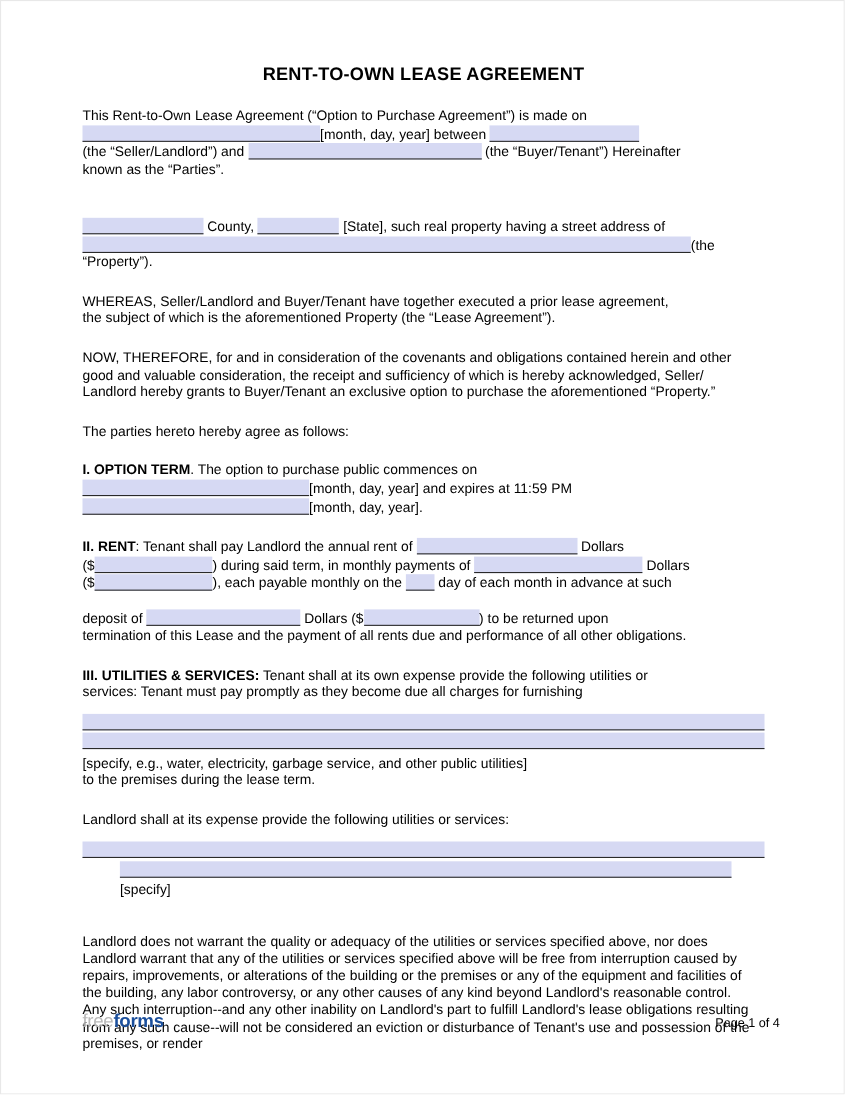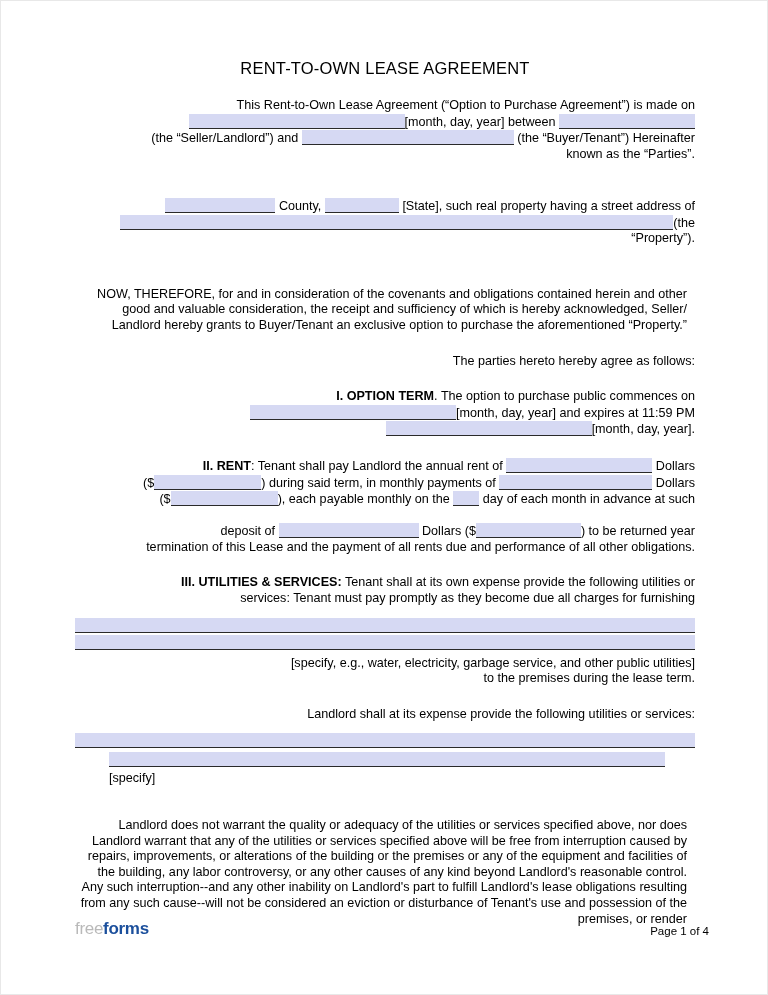--- a/index.html
+++ b/index.html
@@ -21,32 +21,32 @@
   }
   .content {
     position: absolute;
     left: 74px;
     top: 0;
     width: 620px;
   }
   .doc-title {
     text-align: center;
     font-size: 16.5px;
-    font-weight: normal;
+    font-weight: bold;
     letter-spacing: 0.2px;
     color: #000;
     margin-top: 58px;
     margin-bottom: 0;
   }
   .para {
     font-size: 12.6px;
     line-height: 15.6px;
     color: #000;
     margin: 0;
-    text-align: right;
+    text-align: left;
   }
   .gap-lg { height: 20px; }
   .gap-sm { height: 11px; }
   .gap-xs { height: 6px; }
 
   
   .blank {
     display: inline-block;
     background: #d6d9f3;
     border-bottom: 1.2px solid #2a2a2a;
@@ -119,20 +119,24 @@
       <br>
       <span class="blank" style="width:110px"></span>
       <span>County,</span>
       <span class="blank" style="width:74px"></span>
       <span>[State], such real property having a street address of</span><br>
       <span class="blank" style="width:553px"></span><span>(the “Property”).</span>
     </div>
 
     <div class="gap-lg"></div>
 
+    <div class="para">
+      <span>WHEREAS, Seller/Landlord and Buyer/Tenant have together executed a prior lease agreement,</span><br>
+      <span>the subject of which is the aforementioned Property (the “Lease Agreement”).</span>
+    </div>
 
     <div class="gap-lg"></div>
 
     <div class="para" style="width:612px">NOW, THEREFORE, for and in consideration of the covenants and obligations contained herein and other good and valuable consideration, the receipt and sufficiency of which is hereby acknowledged, Seller/ Landlord hereby grants to Buyer/Tenant an exclusive option to purchase the aforementioned “Property.”</div>
 
     <div class="gap-lg"></div>
 
     <div class="para">The parties hereto hereby agree as follows:</div>
 
     <div class="gap-lg"></div>
@@ -149,21 +153,21 @@
       <span class="section-head">II.  RENT</span><span>: Tenant shall pay Landlord the annual rent of</span>
       <span class="blank" style="width:146px"></span>&nbsp;<span>Dollars</span><br>
       <span>($</span><span class="blank" style="width:107px"></span><span>) during said term, in monthly payments of</span>
       <span class="blank" style="width:153px"></span>&nbsp;<span>Dollars</span><br>
       <span>($</span><span class="blank" style="width:107px"></span><span>), each payable monthly on the</span>
       <span class="blank" style="width:26px"></span>
       <span>day of each month in advance at such</span><br>
       <br>
       <span>deposit of</span>
       <span class="blank" style="width:140px"></span>
-      <span>Dollars ($</span><span class="blank" style="width:105px"></span><span>) to be returned year</span><br>
+      <span>Dollars ($</span><span class="blank" style="width:105px"></span><span>) to be returned upon</span><br>
       <span>termination of this Lease and the payment of all rents due and performance of all other obligations.</span>
     </div>
 
     <div class="gap-lg"></div>
 
     <div class="para">
       <span class="section-head">III.  UTILITIES &amp; SERVICES:</span><span> Tenant shall at its own expense provide the following utilities or</span><br>
       <span>services: Tenant must pay promptly as they become due all charges for furnishing</span>
     </div>
 

